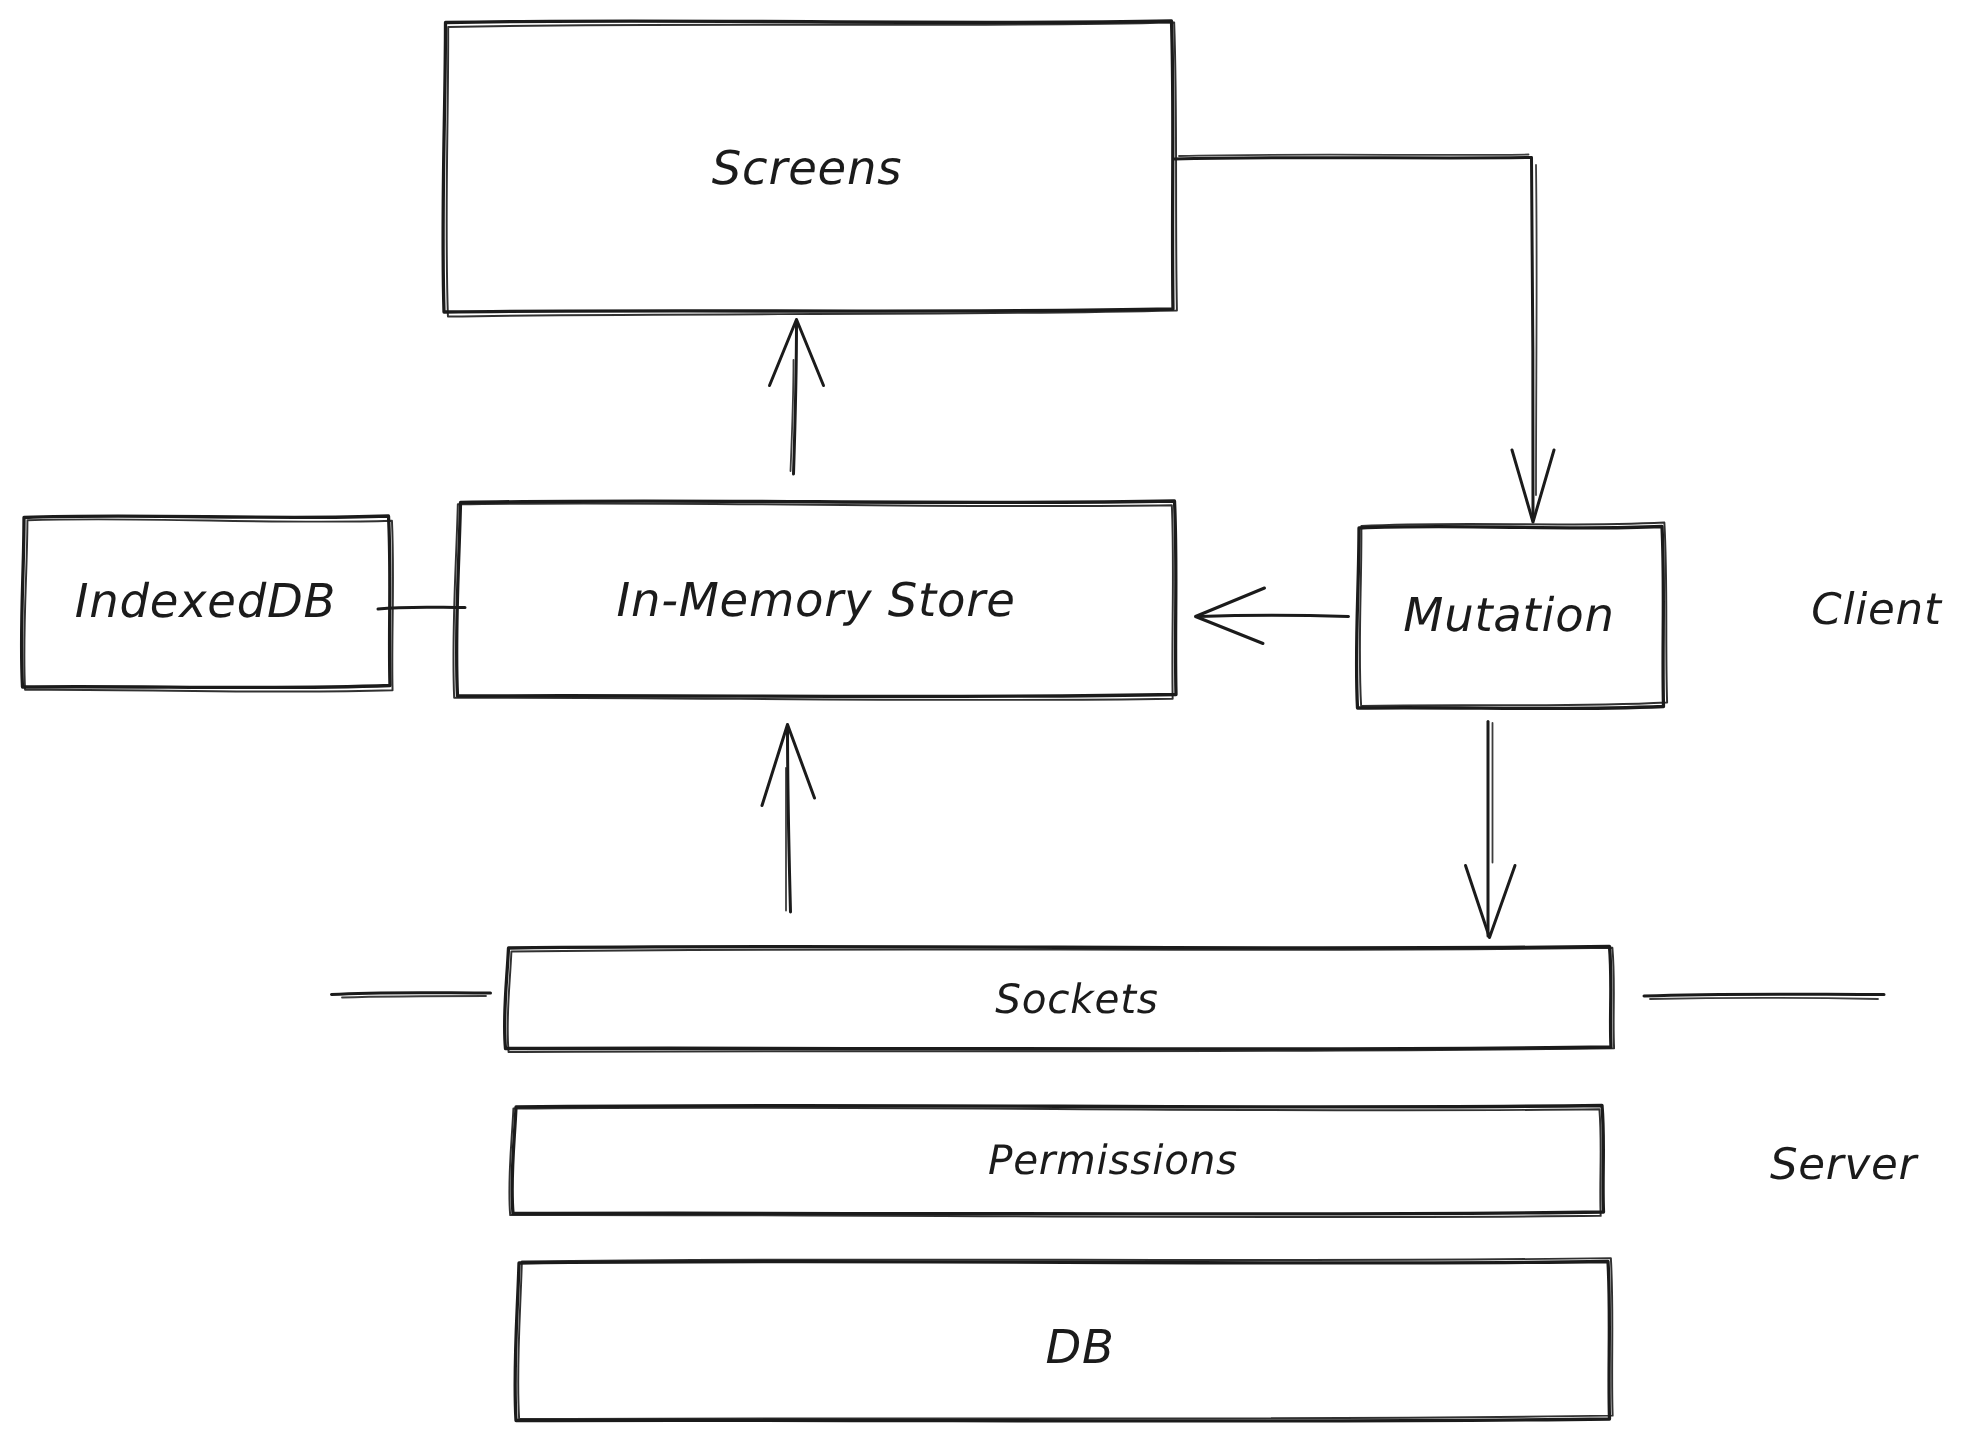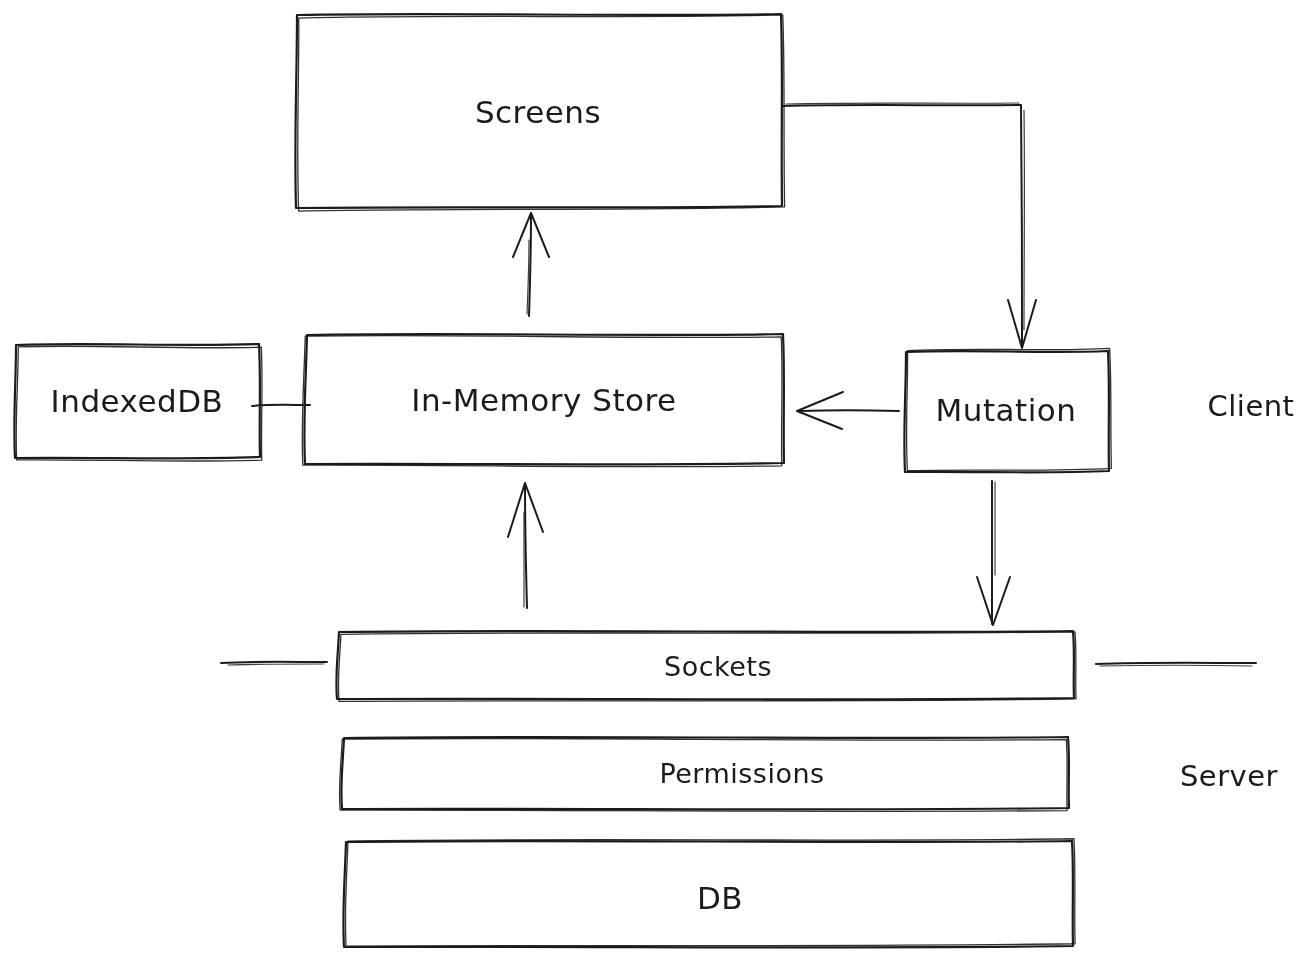--- a/index.html
+++ b/index.html
@@ -7,20 +7,21 @@
     padding: 0;
     background: #ffffff;
     font-family: "DejaVu Sans", sans-serif;
   }
   .canvas {
     position: relative;
     width: 1310px;
     height: 961px;
     background: #ffffff;
     overflow: hidden;
+    font-style: italic;
   }
   svg { display: block; }
   .box-stroke {
     fill: none;
     stroke: #1b1b1b;
     stroke-width: 2.2;
     stroke-linecap: round;
     stroke-linejoin: round;
   }
   .box-stroke2 {

